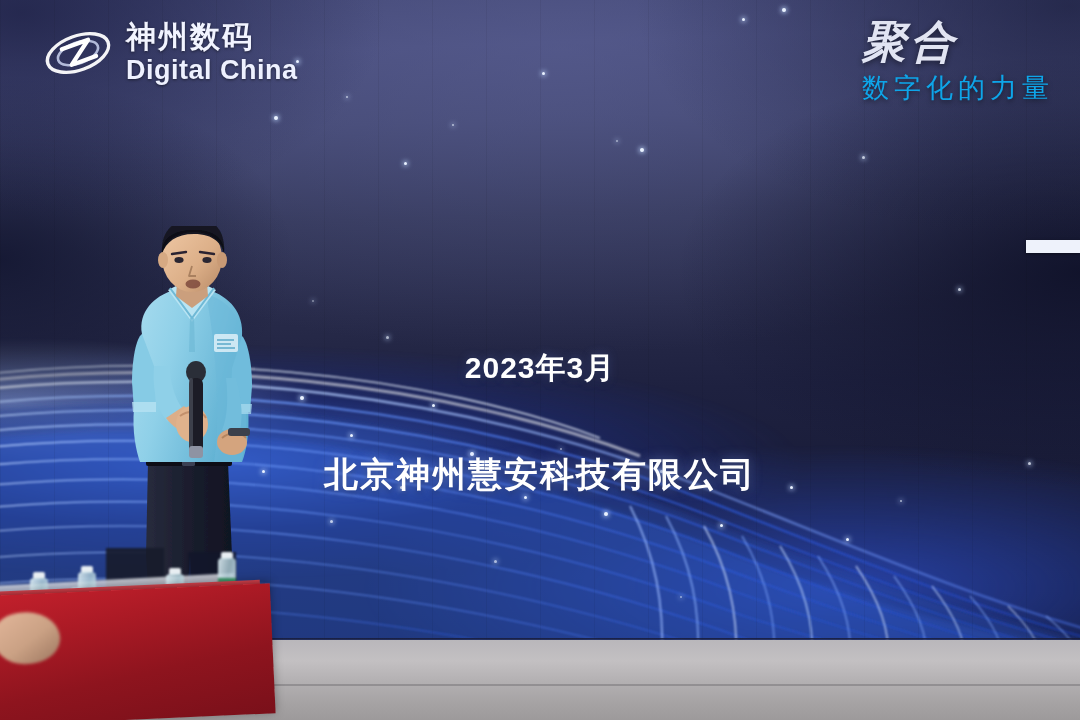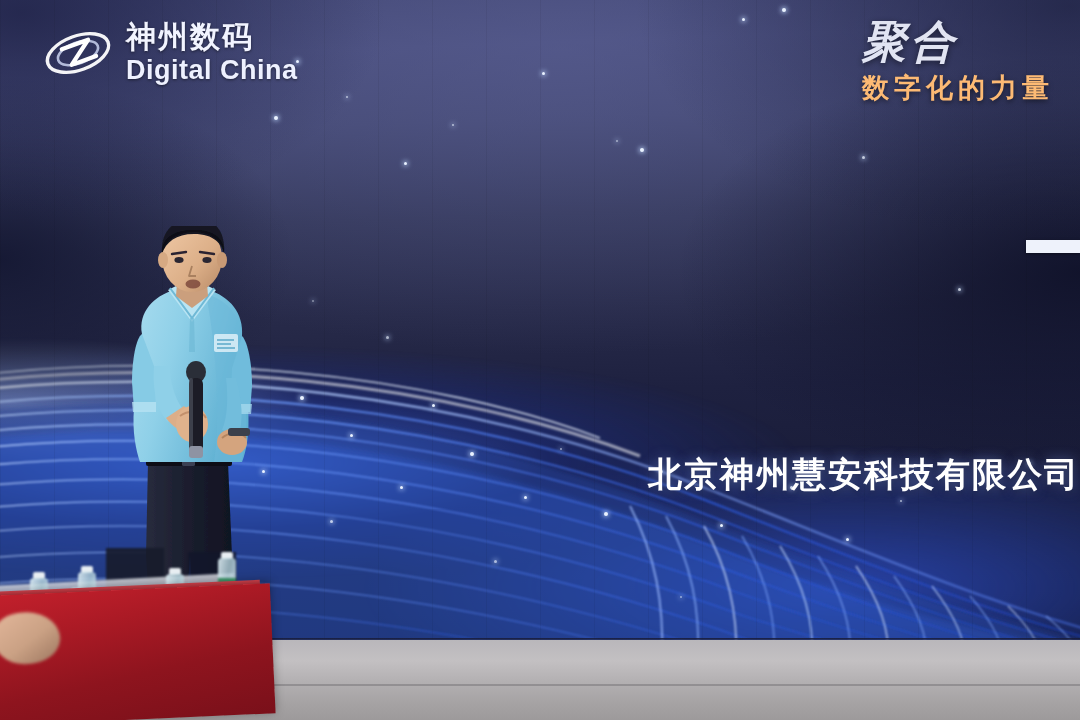--- a/index.html
+++ b/index.html
@@ -145,23 +145,23 @@
     font-size: 44px;
     font-weight: 700;
     font-style: italic;
     letter-spacing: 4px;
     line-height: 1;
     margin-right: 92px;
     text-shadow: 0 2px 6px rgba(0,0,0,0.55);
     opacity: 0.92;
   }
   .ev-sub {
-    color: #fdba74;
+    color: #0ea5e9;
     font-size: 27px;
-    font-weight: 700;
+    font-weight: 400;
     letter-spacing: 5px;
     margin-top: 6px;
     text-shadow: 0 2px 5px rgba(0,0,0,0.5);
   }
 
   
   .slide-title {
     position: absolute;
     left: 0; top: 184px;
     width: 1080px;
@@ -181,21 +181,21 @@
     color: #ffffff;
     font-size: 30px;
     font-weight: 700;
     letter-spacing: 1px;
     text-shadow: 0 0 10px rgba(120,150,255,0.35), 0 2px 6px rgba(0,0,0,0.4);
   }
   .slide-company {
     position: absolute;
     left: 0; top: 452px;
     width: 1080px;
-    text-align: right;
+    text-align: center;
     color: #ffffff;
     font-size: 34px;
     font-weight: 700;
     letter-spacing: 2px;
     text-shadow: 0 0 12px rgba(140,170,255,0.50), 0 2px 6px rgba(0,0,0,0.4);
   }
 
   
   .edge-bar {
     position: absolute;
@@ -423,20 +423,21 @@
       <span class="dc-cn">神州数码</span>
       <span class="dc-en">Digital China</span>
     </div>
   </div>
 
   <div class="logo-event">
     <div class="ev-brush">聚合</div>
     <div class="ev-sub">数字化的力量</div>
   </div>
 
+  <div class="slide-date">2023年3月</div>
   <div class="slide-company">北京神州慧安科技有限公司</div>
 
   <svg class="speaker" viewBox="0 0 190 420">
     <defs>
       <linearGradient id="shirt" x1="0" y1="0" x2="1" y2="0.4">
         <stop offset="0%" stop-color="#a8dcef"></stop>
         <stop offset="42%" stop-color="#8fd0e8"></stop>
         <stop offset="100%" stop-color="#5fb0d2"></stop>
       </linearGradient>
       <linearGradient id="skin" x1="0" y1="0" x2="1" y2="1">

